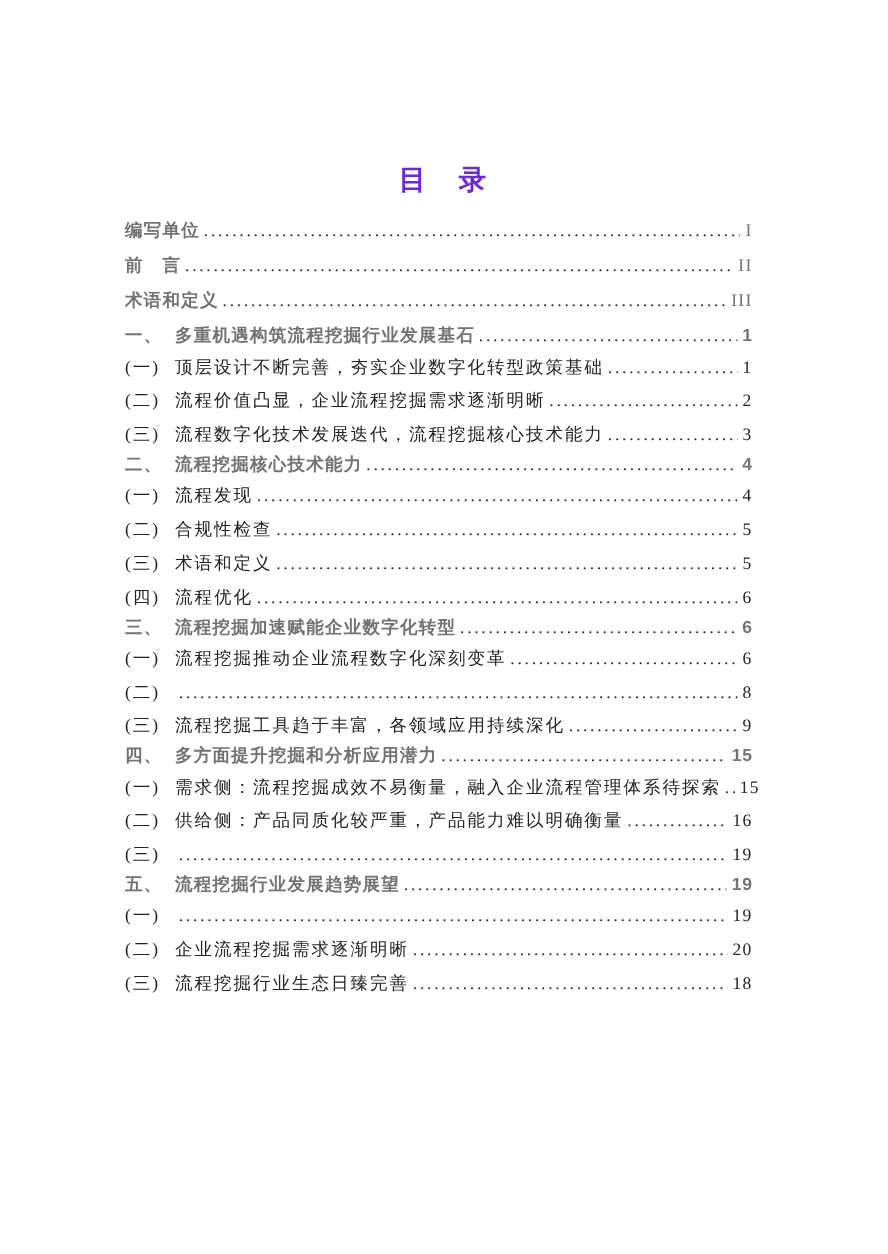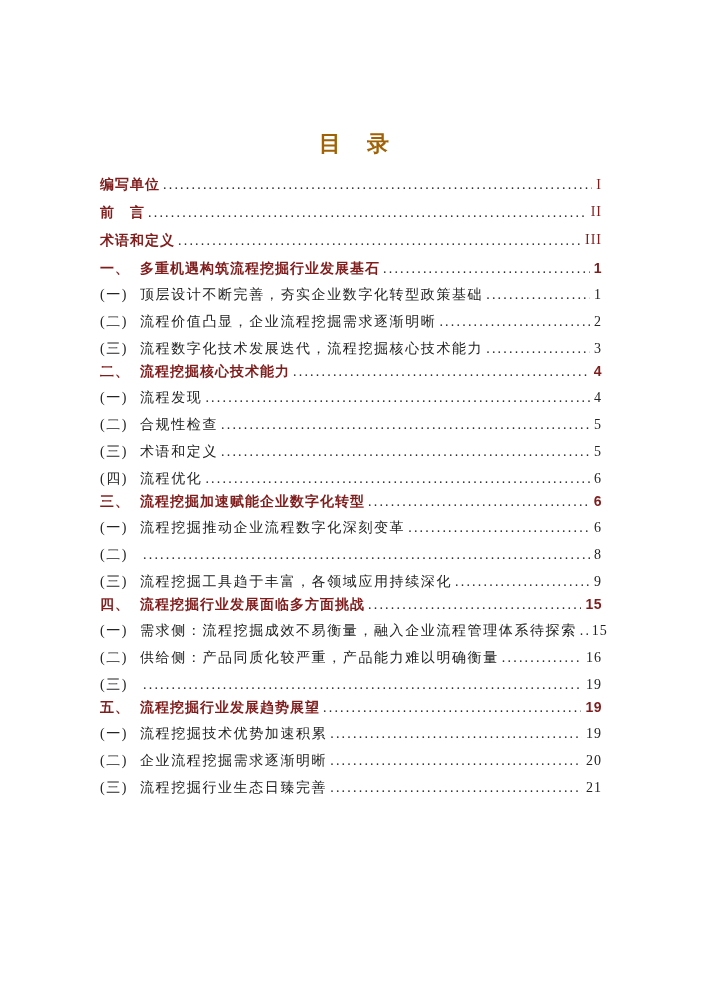--- a/index.html
+++ b/index.html
@@ -13,42 +13,42 @@
     overflow: hidden;
     font-family: "Liberation Serif", serif;
     color: #1d1d1d;
   }
   .toc-title {
     text-align: center;
     font-family: "Liberation Sans", sans-serif;
     font-weight: 700;
     font-size: 22px;
     letter-spacing: 2px;
-    color: #a16207;
+    color: #6d28d9;
     height: 26px;
     line-height: 26px;
     margin-bottom: 17px;
   }
   .toc-list {
     padding: 0 108px 0 100px;
   }
   .row {
     display: flex;
     align-items: baseline;
     height: 20px;
     font-size: 14px;
     line-height: 20px;
   }
   .row + .row { margin-top: 7px; }
-  .row.h1 + .row.h1 { margin-top: 8px; align-items: flex-end; }
+  .row.h1 + .row.h1 { margin-top: 8px; }
   .row.h2 + .row.h1 { margin-top: 2px; }
   .row.h1 {
     font-family: "Liberation Sans", sans-serif;
     font-weight: 700;
-    color: #7f1d1d;
+    color: #737373;
     letter-spacing: 1px;
   }
   .row.h2 {
     font-family: "Liberation Serif", serif;
     font-weight: 400;
     color: #232323;
     letter-spacing: 1.6px;
   }
   .num { flex: 0 0 40px; white-space: nowrap; }
   .label { white-space: nowrap; flex: 0 0 auto; }
@@ -193,21 +193,21 @@
 
   <div class="row h2">
     <span class="num">(三)</span>
     <span class="label">流程挖掘工具趋于丰富，各领域应用持续深化</span>
     <span class="leader"></span>
     <span class="pageno">9</span>
   </div>
 
   <div class="row h1">
     <span class="num">四、</span>
-    <span class="label">流程挖掘行业发展面临多方面挑战</span>
+    <span class="label">多方面提升挖掘和分析应用潜力</span>
     <span class="leader"></span>
     <span class="pageno">15</span>
   </div>
 
   <div class="row h2">
     <span class="num">(一)</span>
     <span class="label">需求侧：流程挖掘成效不易衡量，融入企业流程管理体系待探索</span>
     <span class="leader"></span>
     <span class="pageno">15</span>
   </div>
@@ -227,32 +227,31 @@
 
   <div class="row h1">
     <span class="num">五、</span>
     <span class="label">流程挖掘行业发展趋势展望</span>
     <span class="leader"></span>
     <span class="pageno">19</span>
   </div>
 
   <div class="row h2">
     <span class="num">(一)</span>
-    <span class="label">流程挖掘技术优势加速积累</span>
     <span class="leader"></span>
     <span class="pageno">19</span>
   </div>
 
   <div class="row h2">
     <span class="num">(二)</span>
     <span class="label">企业流程挖掘需求逐渐明晰</span>
     <span class="leader"></span>
     <span class="pageno">20</span>
   </div>
 
   <div class="row h2">
     <span class="num">(三)</span>
     <span class="label">流程挖掘行业生态日臻完善</span>
     <span class="leader"></span>
-    <span class="pageno">21</span>
+    <span class="pageno">18</span>
   </div>
 </div>
 </div>
 
 </body></html>

